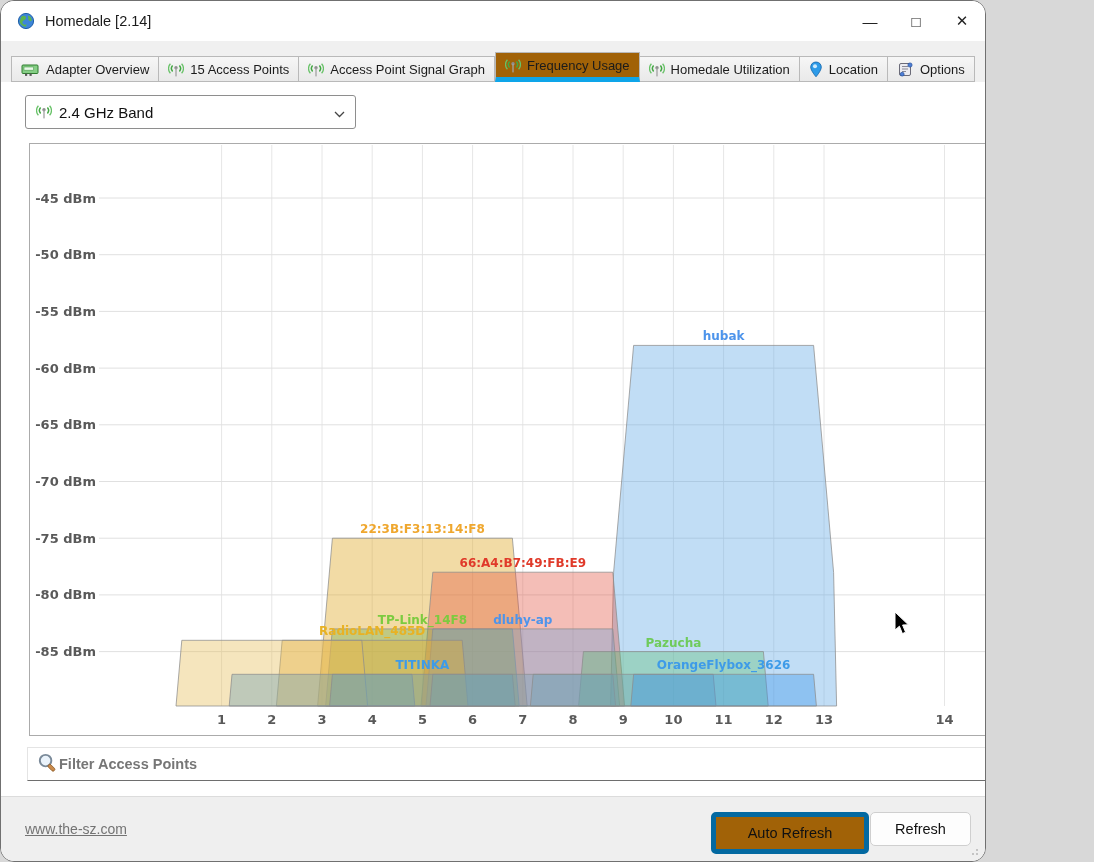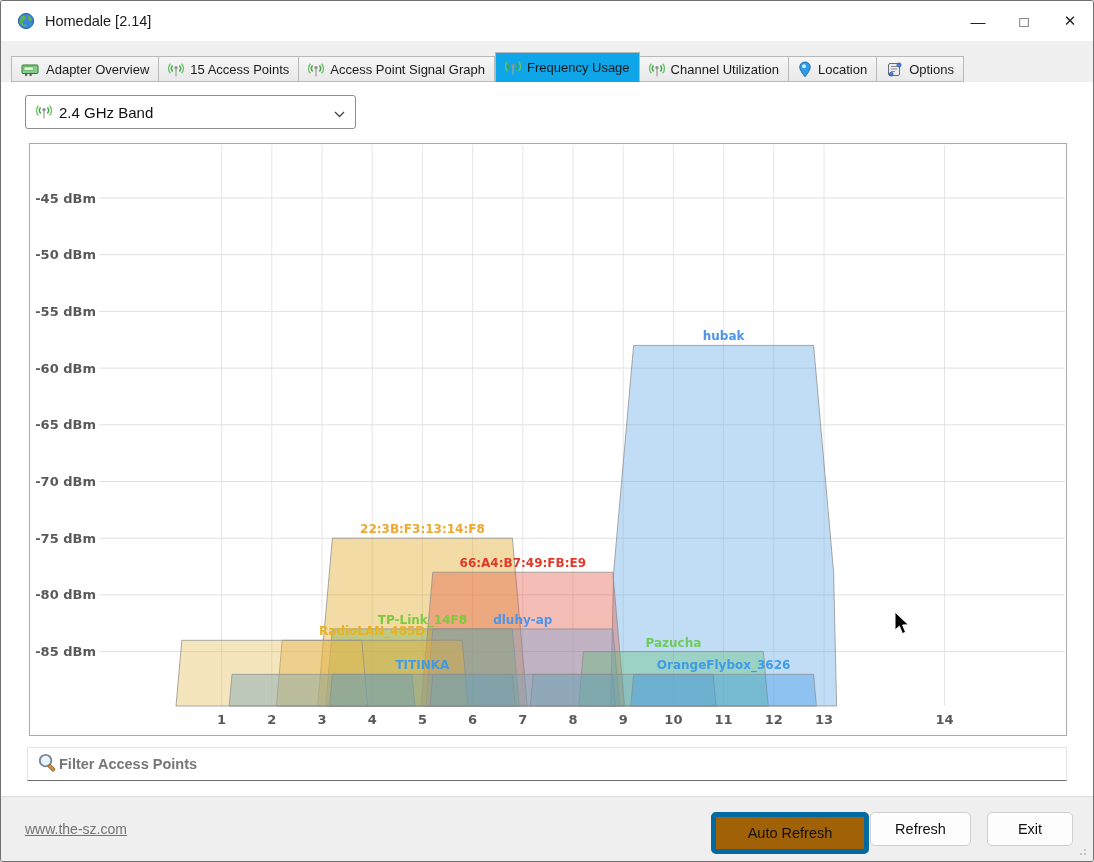--- a/index.html
+++ b/index.html
@@ -1,31 +1,31 @@
 <!DOCTYPE html>
 <html><head>
 <meta charset="utf-8">
 <style>
   html,body{margin:0;padding:0;background:#D8D8D8;font-family:"Liberation Sans",sans-serif;}
-  .window{position:relative;width:1094px;height:862px;background:#FFFFFF;border:1px solid #707070;
-          border-radius:3px;overflow:hidden;box-sizing:border-box;}
+  .window{position:relative;width:986px;height:862px;background:#FFFFFF;border:1px solid #707070;
+          border-radius:14px;overflow:hidden;box-sizing:border-box;}
   
   .titlebar{position:absolute;left:0;top:0;width:100%;height:40px;background:#FFFFFF;display:flex;align-items:center;}
   .titlebar .app-icon{margin-left:16px;width:18px;height:18px;display:inline-flex;}
   .titlebar .title{margin-left:10px;font-size:14.5px;color:#1B1B1B;}
   .caption-btns{margin-left:auto;display:flex;height:100%;align-items:stretch;}
   .caption-btn{width:46px;display:flex;align-items:center;justify-content:center;font-size:15px;color:#222;cursor:default;}
   .cb-min{letter-spacing:0;}
   
   .tabstrip{position:absolute;left:0;top:40px;width:100%;height:41px;background:#F0F0F0;
             display:flex;align-items:flex-end;padding-left:10px;box-sizing:border-box;}
   .tab{display:flex;align-items:center;gap:6px;height:26px;padding:0 9px;background:linear-gradient(#F6F6F6,#E9E9E9);
        border:1px solid #B9B9B9;border-left-width:0;font-size:13px;color:#1B1B1B;white-space:nowrap;box-sizing:border-box;}
   .tab:first-child{border-left-width:1px;}
-  .tab.active{height:30px;background:#0ea5e9;border-bottom:1px solid #0ea5e9;border-left-width:1px;position:relative;z-index:3;}
+  .tab.active{height:30px;background:#a16207;border-bottom:5px solid #0ea5e9;border-left-width:1px;position:relative;z-index:3;}
   .tab .ticon{display:inline-flex;align-items:center;}
   
   .content{position:absolute;left:0;top:81px;width:100%;height:717px;background:#FFFFFF;text-align:right;}
   .band-select{position:absolute;left:24px;top:13px;width:331px;height:34px;border:1px solid #8E8E8E;border-radius:3px;
                background:#FFFFFF;display:flex;align-items:center;padding:0 10px;box-sizing:border-box;gap:7px;font-size:15px;color:#111;}
   .band-select .chev{margin-left:auto;color:#454545;}
   .chart-panel{position:absolute;left:28px;top:61px;width:1038px;height:593px;border:1px solid #ABABAB;
                background:#FFFFFF;box-sizing:border-box;}
   .chart-panel svg{display:block;}
   .filter-box{position:absolute;left:26px;top:665px;width:1040px;height:34px;background:#FFFFFF;
@@ -119,21 +119,21 @@
         <span class="ticon">
           <svg width="16" height="16" viewBox="0 0 16 16">
             <path d="M4.6 4.6 A4.4 4.4 0 0 0 4.6 10.4" fill="none" stroke="#43A843" stroke-width="1.5"></path>
             <path d="M11.4 4.6 A4.4 4.4 0 0 1 11.4 10.4" fill="none" stroke="#43A843" stroke-width="1.5"></path>
             <path d="M2.4 2.8 A6.8 6.8 0 0 0 2.4 12.2" fill="none" stroke="#67C267" stroke-width="1.3"></path>
             <path d="M13.6 2.8 A6.8 6.8 0 0 1 13.6 12.2" fill="none" stroke="#67C267" stroke-width="1.3"></path>
             <circle cx="8" cy="6.8" r="1.7" fill="#8F8F8F"></circle>
             <rect x="7.35" y="7" width="1.3" height="8.4" fill="#A2A2A2"></rect>
           </svg>
         </span>
-        <span>Channel Utilization</span>
+        <span>Homedale Utilization</span>
       </div>
       <div class="tab">
         <span class="ticon">
           <svg width="14" height="17" viewBox="0 0 14 17">
             <path d="M7 1 C3.6 1 1.7 3.5 1.7 6.2 C1.7 9.6 7 15.8 7 15.8 C7 15.8 12.3 9.6 12.3 6.2 C12.3 3.5 10.4 1 7 1 Z" fill="#2E9BE8" stroke="#1565A8" stroke-width="0.8"></path>
             <circle cx="6" cy="5.2" r="2" fill="#CFEAFB"></circle>
           </svg>
         </span>
         <span>Location</span>
       </div>

